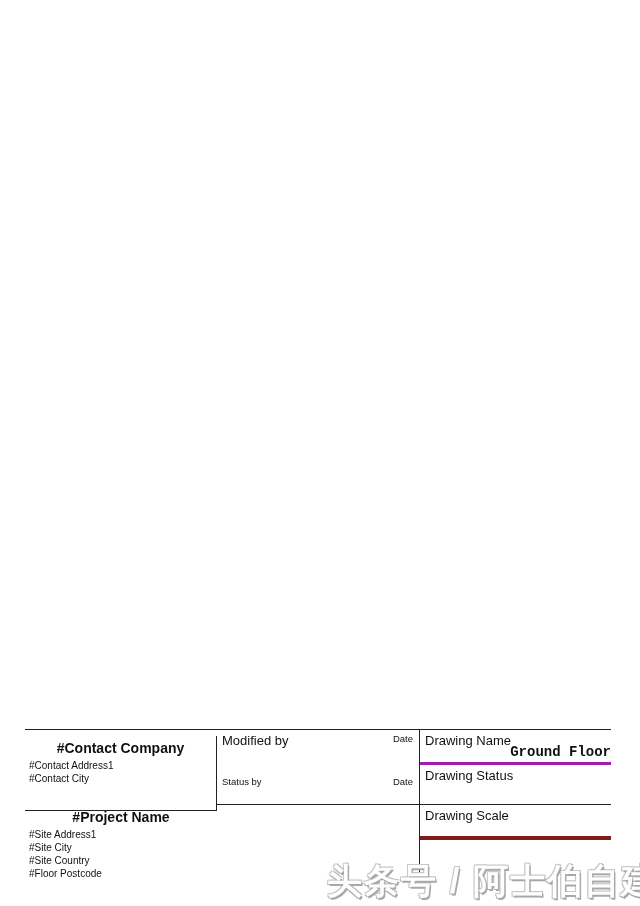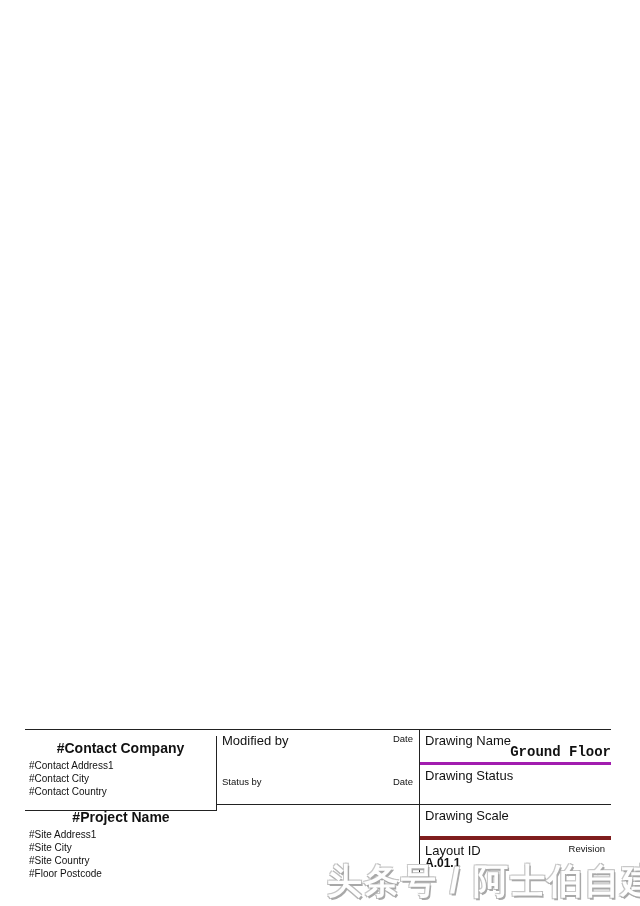--- a/index.html
+++ b/index.html
@@ -388,21 +388,20 @@
   </svg>
 
   <div class="frame" style="border:none;"></div>
   <div style="position:absolute;left:25px;top:30px;width:586px;height:847px;pointer-events:none;">
     <div class="tb">
       <div class="cell c-contact">
         <div class="big">#Contact Company</div>
         <div class="lines">
           <div>#Contact Address1</div>
           <div>#Contact City</div>
-          <div>#Contact Country</div>
         </div>
       </div>
       <div class="cell c-project">
         <div class="big">#Project Name</div>
         <div class="lines">
           <div>#Site Address1</div>
           <div>#Site City</div>
           <div>#Site Country</div>
           <div>#Floor Postcode</div>
         </div>
@@ -417,22 +416,17 @@
       <div class="cell c-dn">
         <span class="lab">Drawing Name</span>
         <div class="val">Ground Floor</div>
       </div>
       <div class="cell c-ds">
         <span class="lab">Drawing Status</span>
       </div>
       <div class="cell c-scale">
         <span class="lab">Drawing Scale</span>
       </div>
-      <div class="cell c-layout">
-        <span class="lab">Layout ID</span>
-        <span class="lab-r">Revision</span>
-        <div class="val-id">A.01.1</div>
-      </div>
     </div>
   </div>
 
   <div class="wm">头条号 / 阿士伯自建房</div>
 </div>
 
 </body></html>

